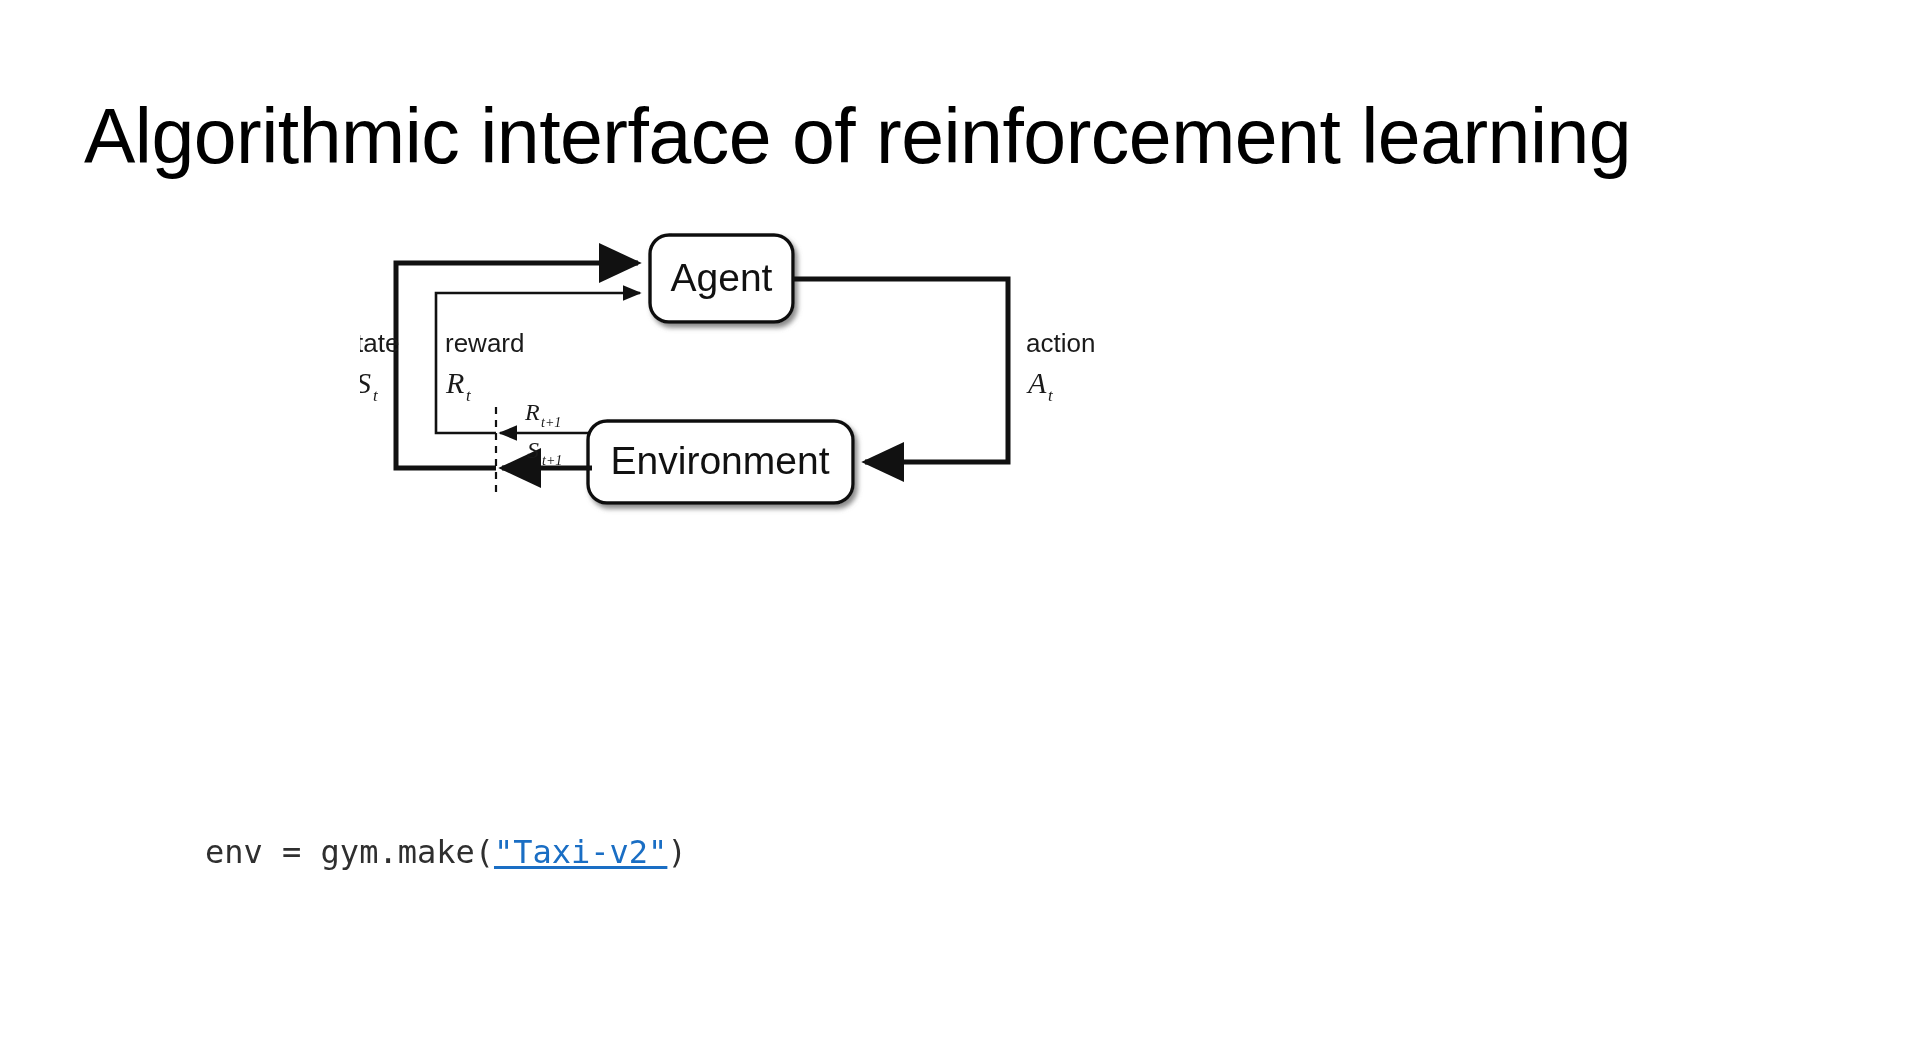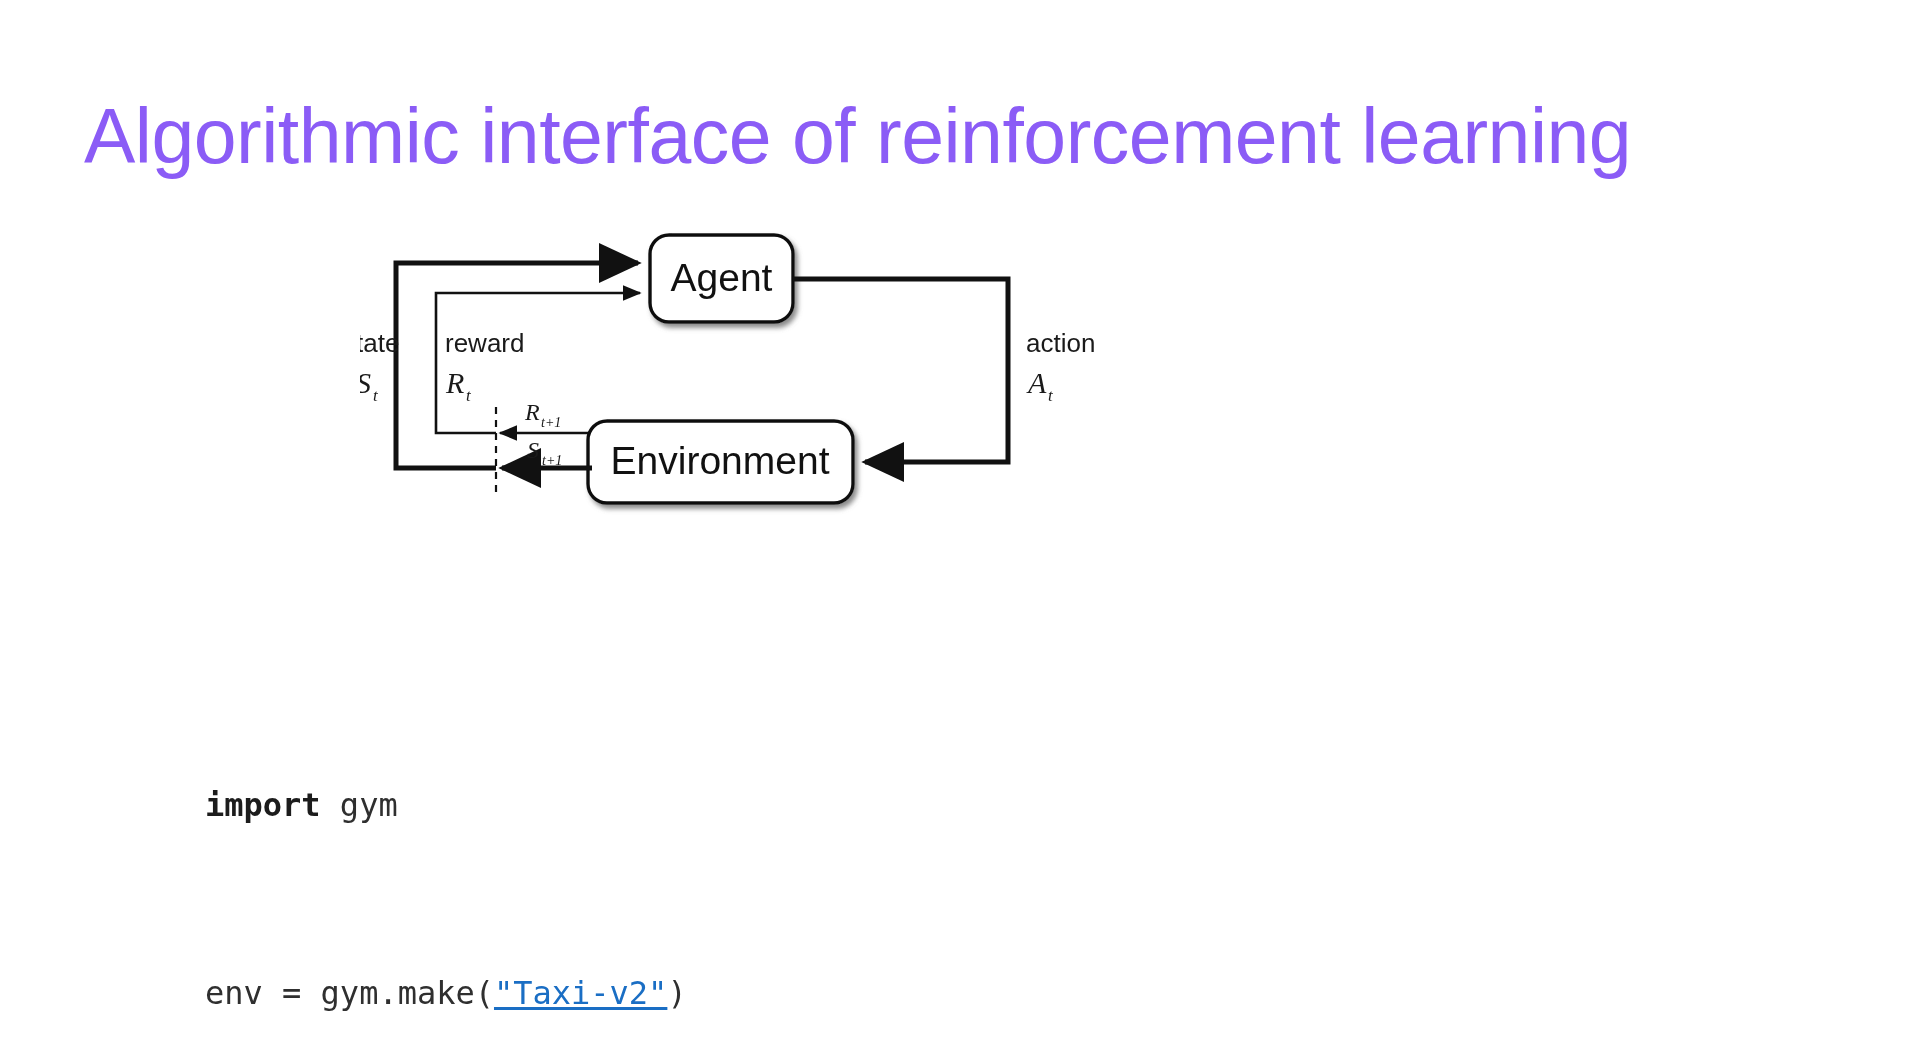--- a/index.html
+++ b/index.html
@@ -27,21 +27,21 @@
   .slide-title {
     position: absolute;
     left: 84px;
     top: 44px;
     width: 1760px;
     font-family: "Liberation Sans", sans-serif;
     font-size: 77px;
     line-height: 1.05;
     font-weight: 400;
     letter-spacing: -0.5px;
-    color: #8b5cf6;
+    color: #000000;
     white-space: nowrap;
   }
 
   
   .diagram {
     position: absolute;
     left: 360px;
     top: 215px;
     width: 830px;
     height: 310px;
@@ -178,21 +178,20 @@
       </g>
 
       <g>
         <text class="math-label-sm" x="167" y="243">S</text>
         <text class="math-sub-sm" x="182" y="250">t+1</text>
       </g>
     </svg>
   </div>
 
   <div class="code-block">
-    <div class="code-line"><span class="kw">import</span><span> gym</span></div>
 
     <div class="code-line"><span>env = gym.make(</span><a class="link" href="#">"Taxi-v2"</a><span>)</span></div>
 
     
 
     
 
     
 
     

